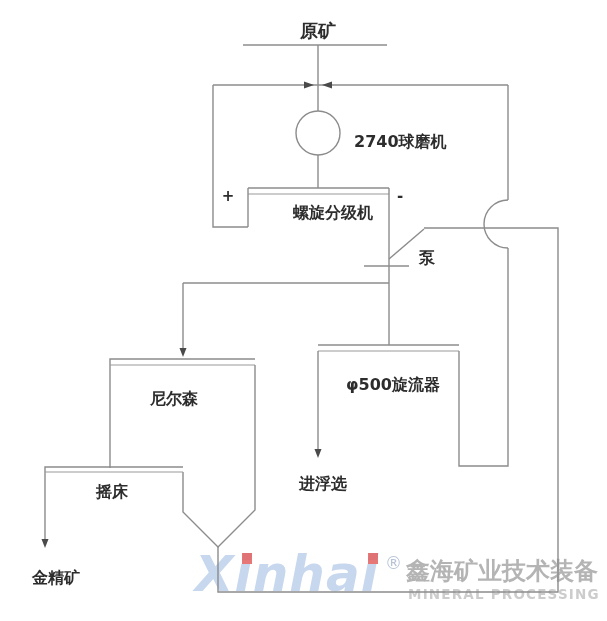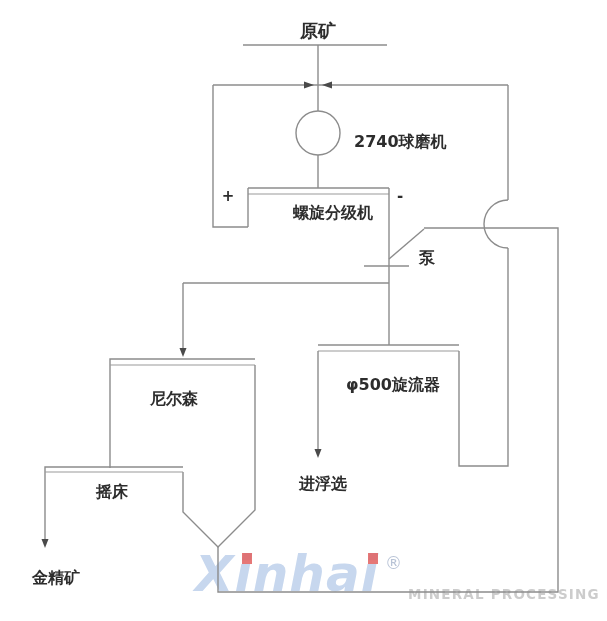--- a/index.html
+++ b/index.html
@@ -63,20 +63,21 @@
 </head>
 <body>
 
 <div class="stage">
 
   <div class="logo">
     <div class="wordmark" id="wordmark" style="color: rgb(199, 215, 238); --dot-color: #e2605f;">
       <span>X</span><span class="wm-i">i</span><span>nha</span><span class="wm-i">i</span>
     </div>
     <div class="reg-mark" id="regmark" style="color: rgb(184, 195, 214);">®</div>
+    <div class="company-cn" id="companycn" style="color: rgb(180, 180, 180);">鑫海矿业技术装备</div>
     <div class="company-en" id="companyen" style="color: rgb(204, 204, 204);">MINERAL PROCESSING EPC</div>
   </div>
 
   <svg width="607" height="621" viewBox="0 0 607 621">
 
     <path class="flow-line" d="M243 45 H387"></path>
     <path class="flow-line" d="M318 45 V111"></path>
 
     <path class="flow-line" d="M213 85 H508"></path>
 

